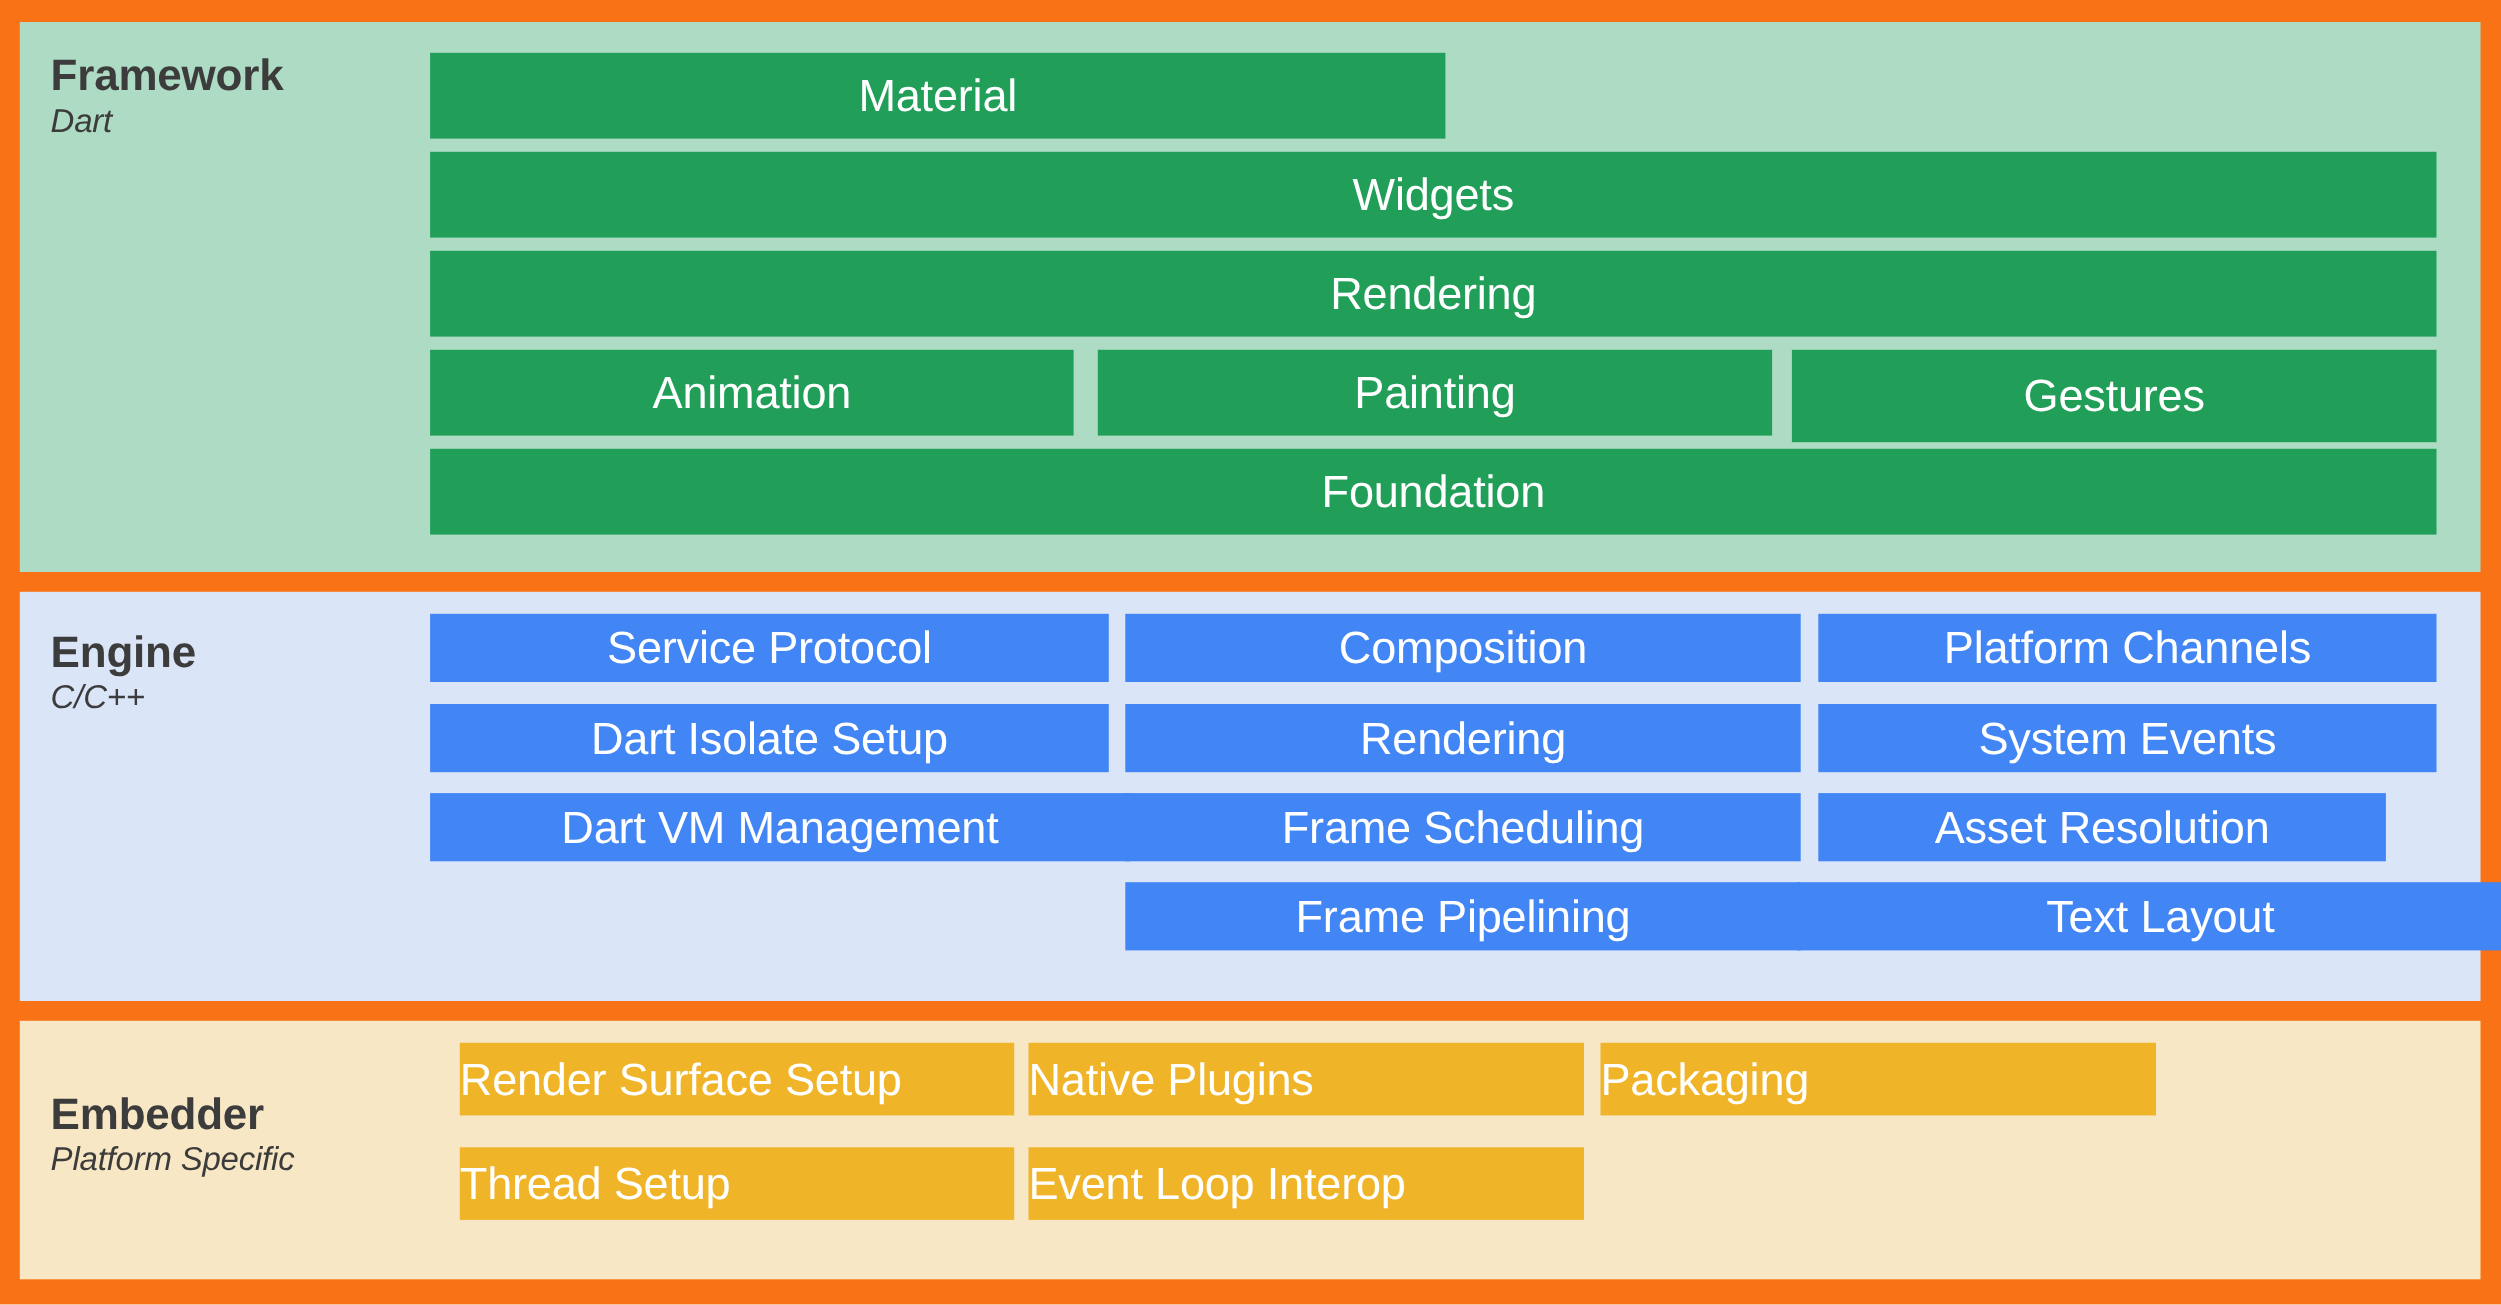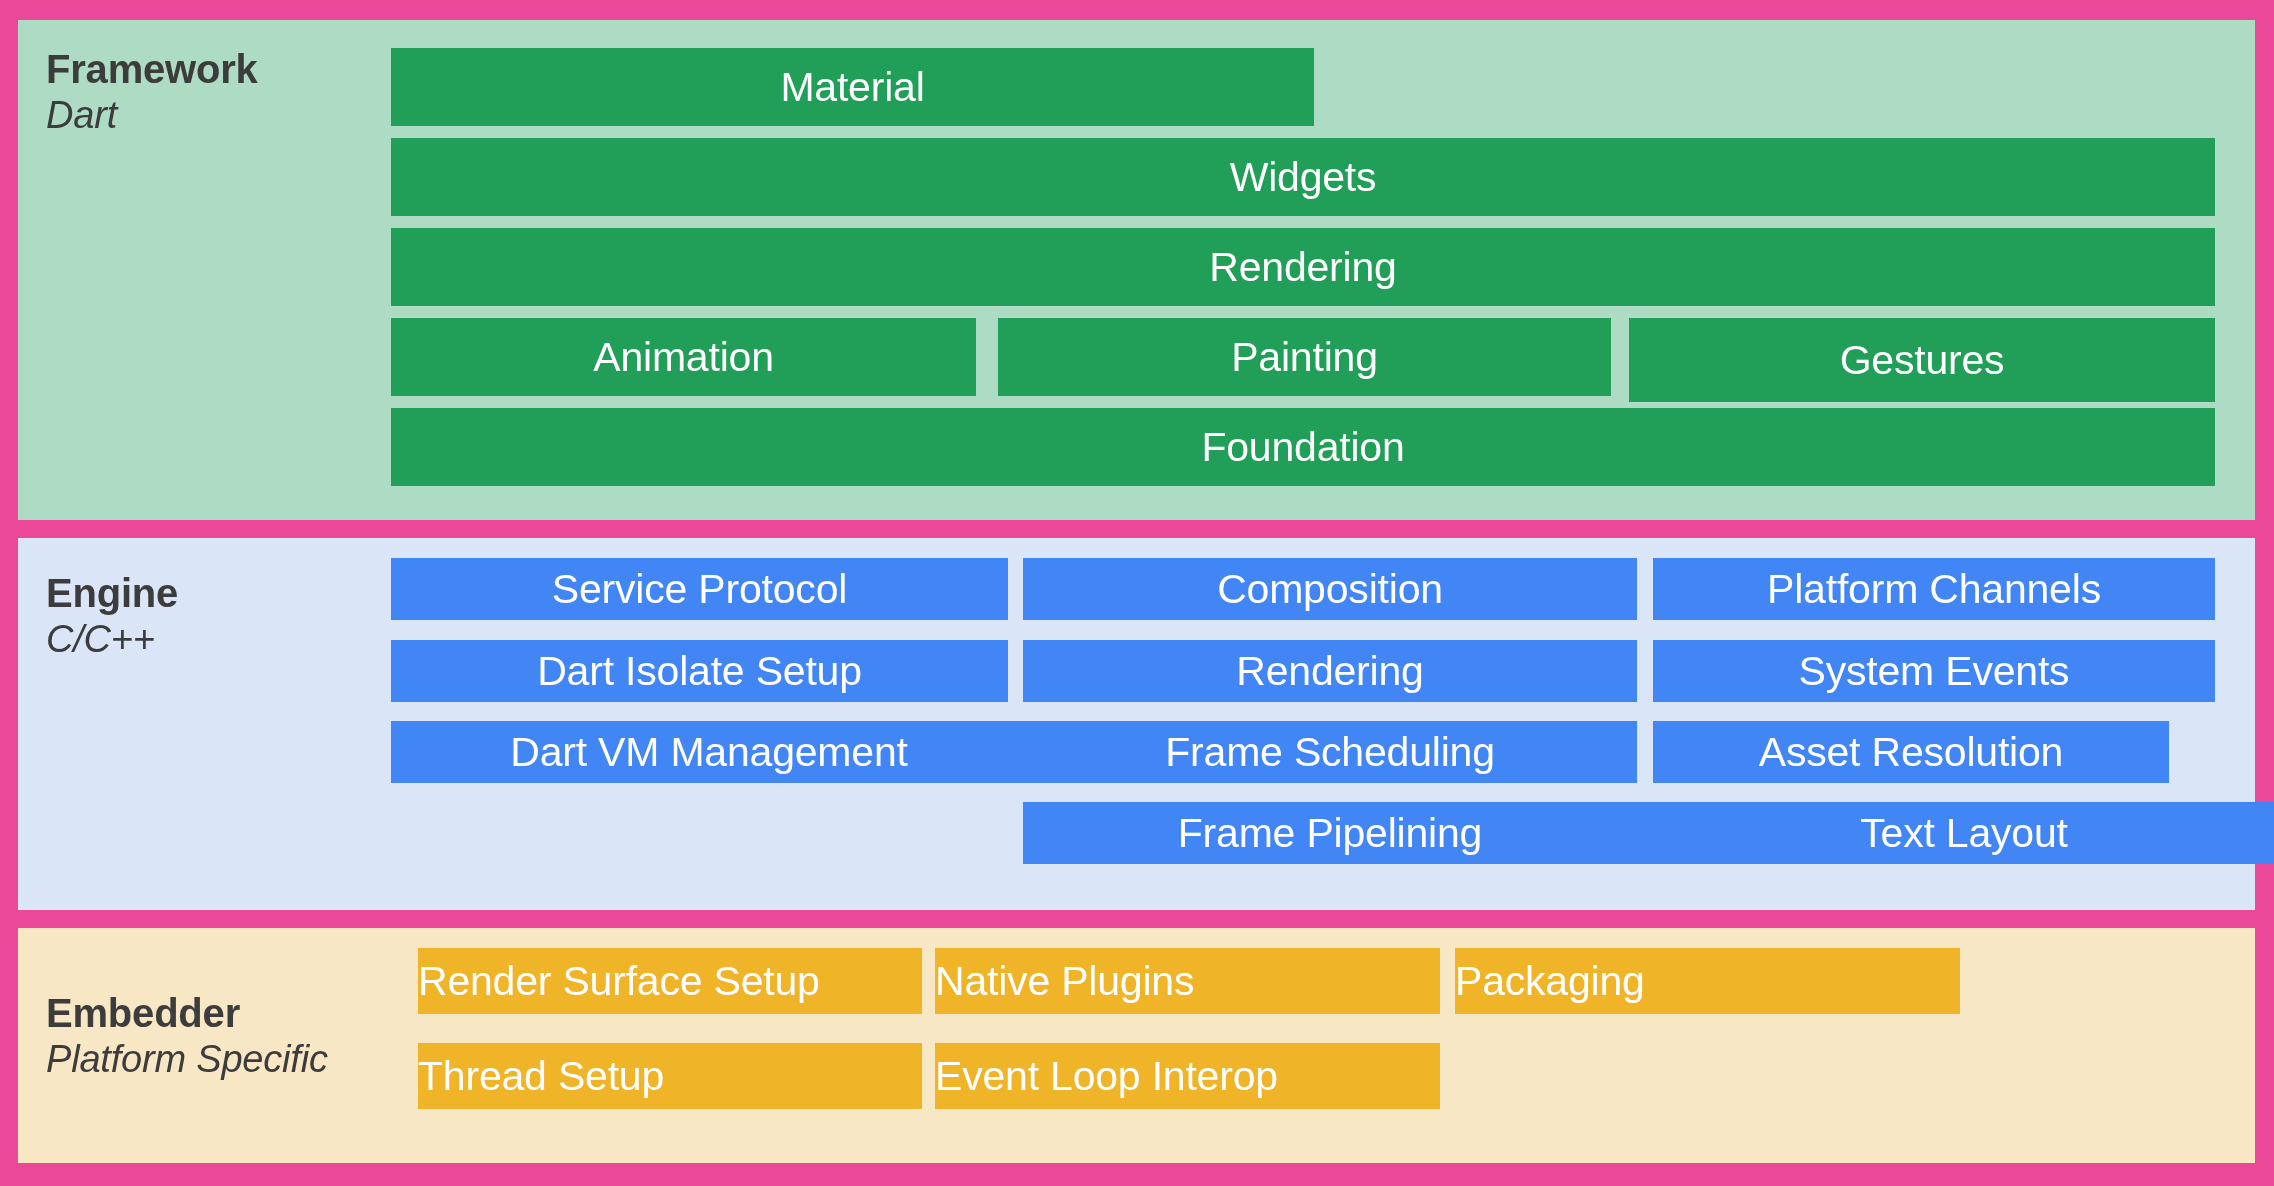--- a/index.html
+++ b/index.html
@@ -13,21 +13,21 @@
     font-family: "Liberation Sans", sans-serif;
     position: relative;
     overflow: hidden;
   }
 
   #diagram {
     position: absolute;
     left: 0; top: 0;
     width: 2274px;
     height: 1186px;
-    background: #ec4899;
+    background: #f97316;
   }
 
   .layer {
     position: absolute;
     box-sizing: border-box;
   }
 
   .layer-label {
     position: absolute;
     color: #3c3c3c;
@@ -37,21 +37,21 @@
   .layer-label .name {
     display: block;
     font-weight: bold;
     font-size: 40px;
     letter-spacing: -0.2px;
   }
   .layer-label .sub {
     display: block;
     font-style: italic;
     font-weight: normal;
-    font-size: 38px;
+    font-size: 30px;
     letter-spacing: -0.2px;
   }
 
   .cell {
     position: absolute;
     box-sizing: border-box;
     color: #ffffff;
     display: flex;
     align-items: center;
     font-size: 41px;

